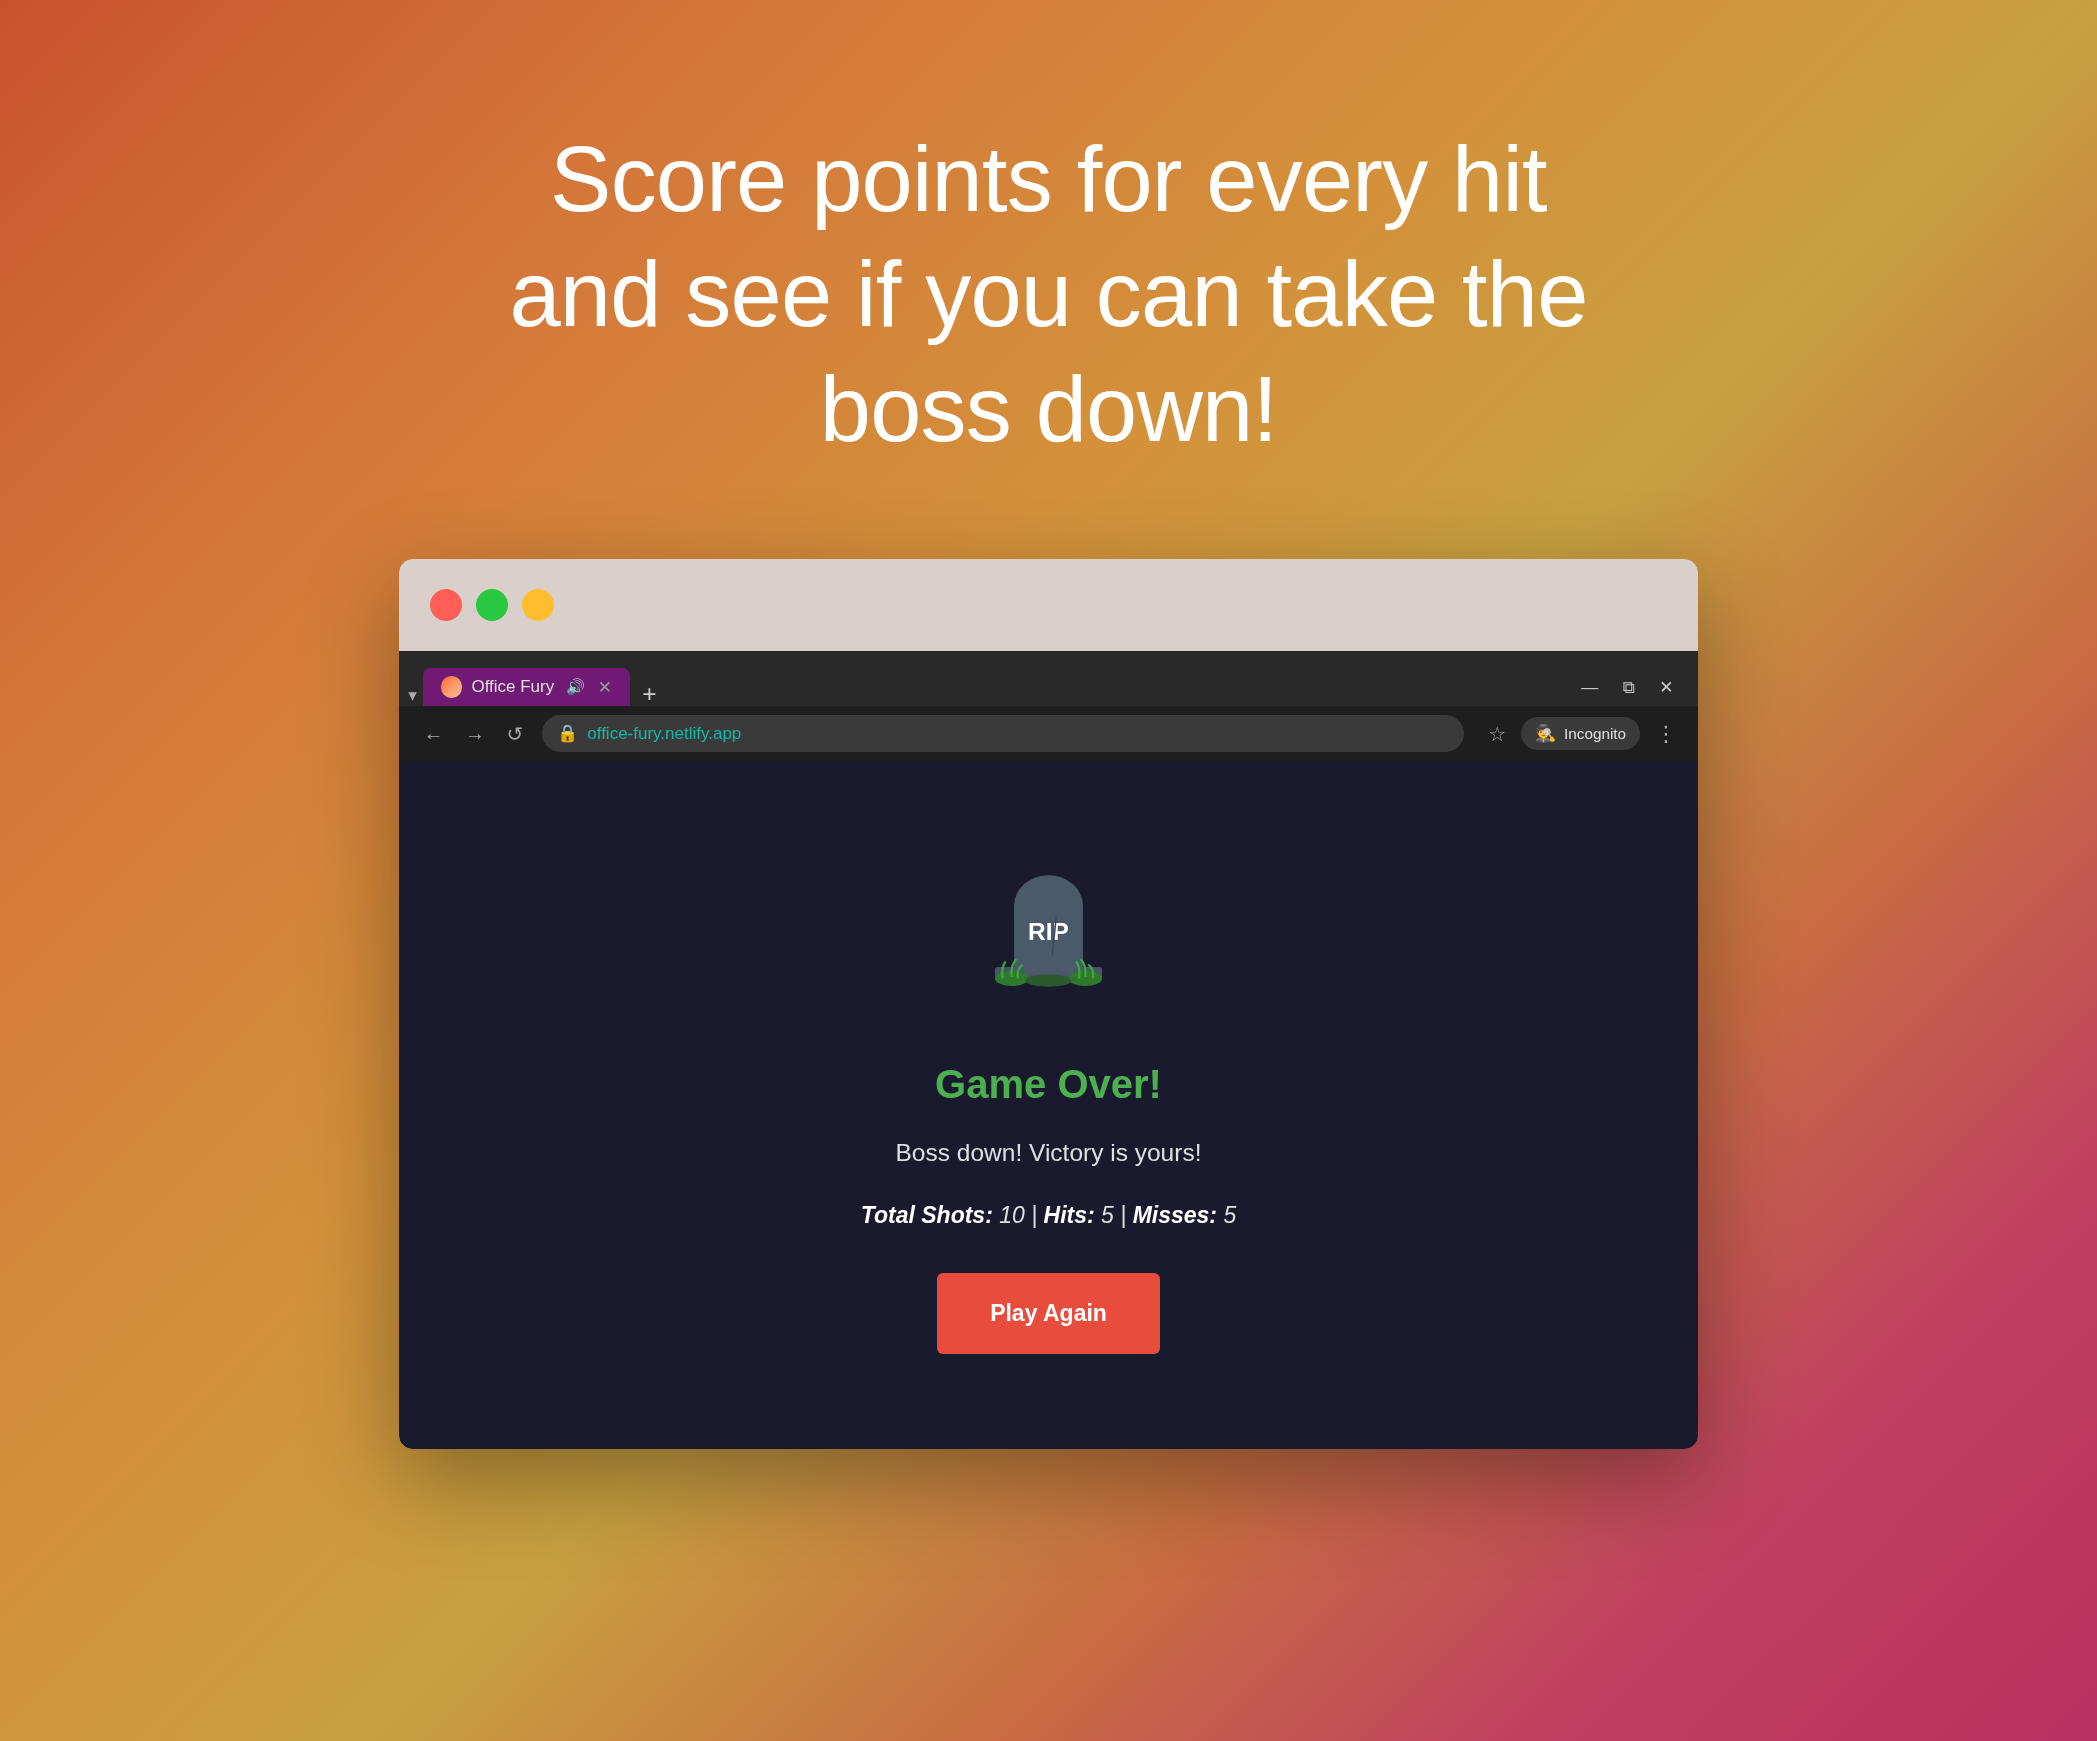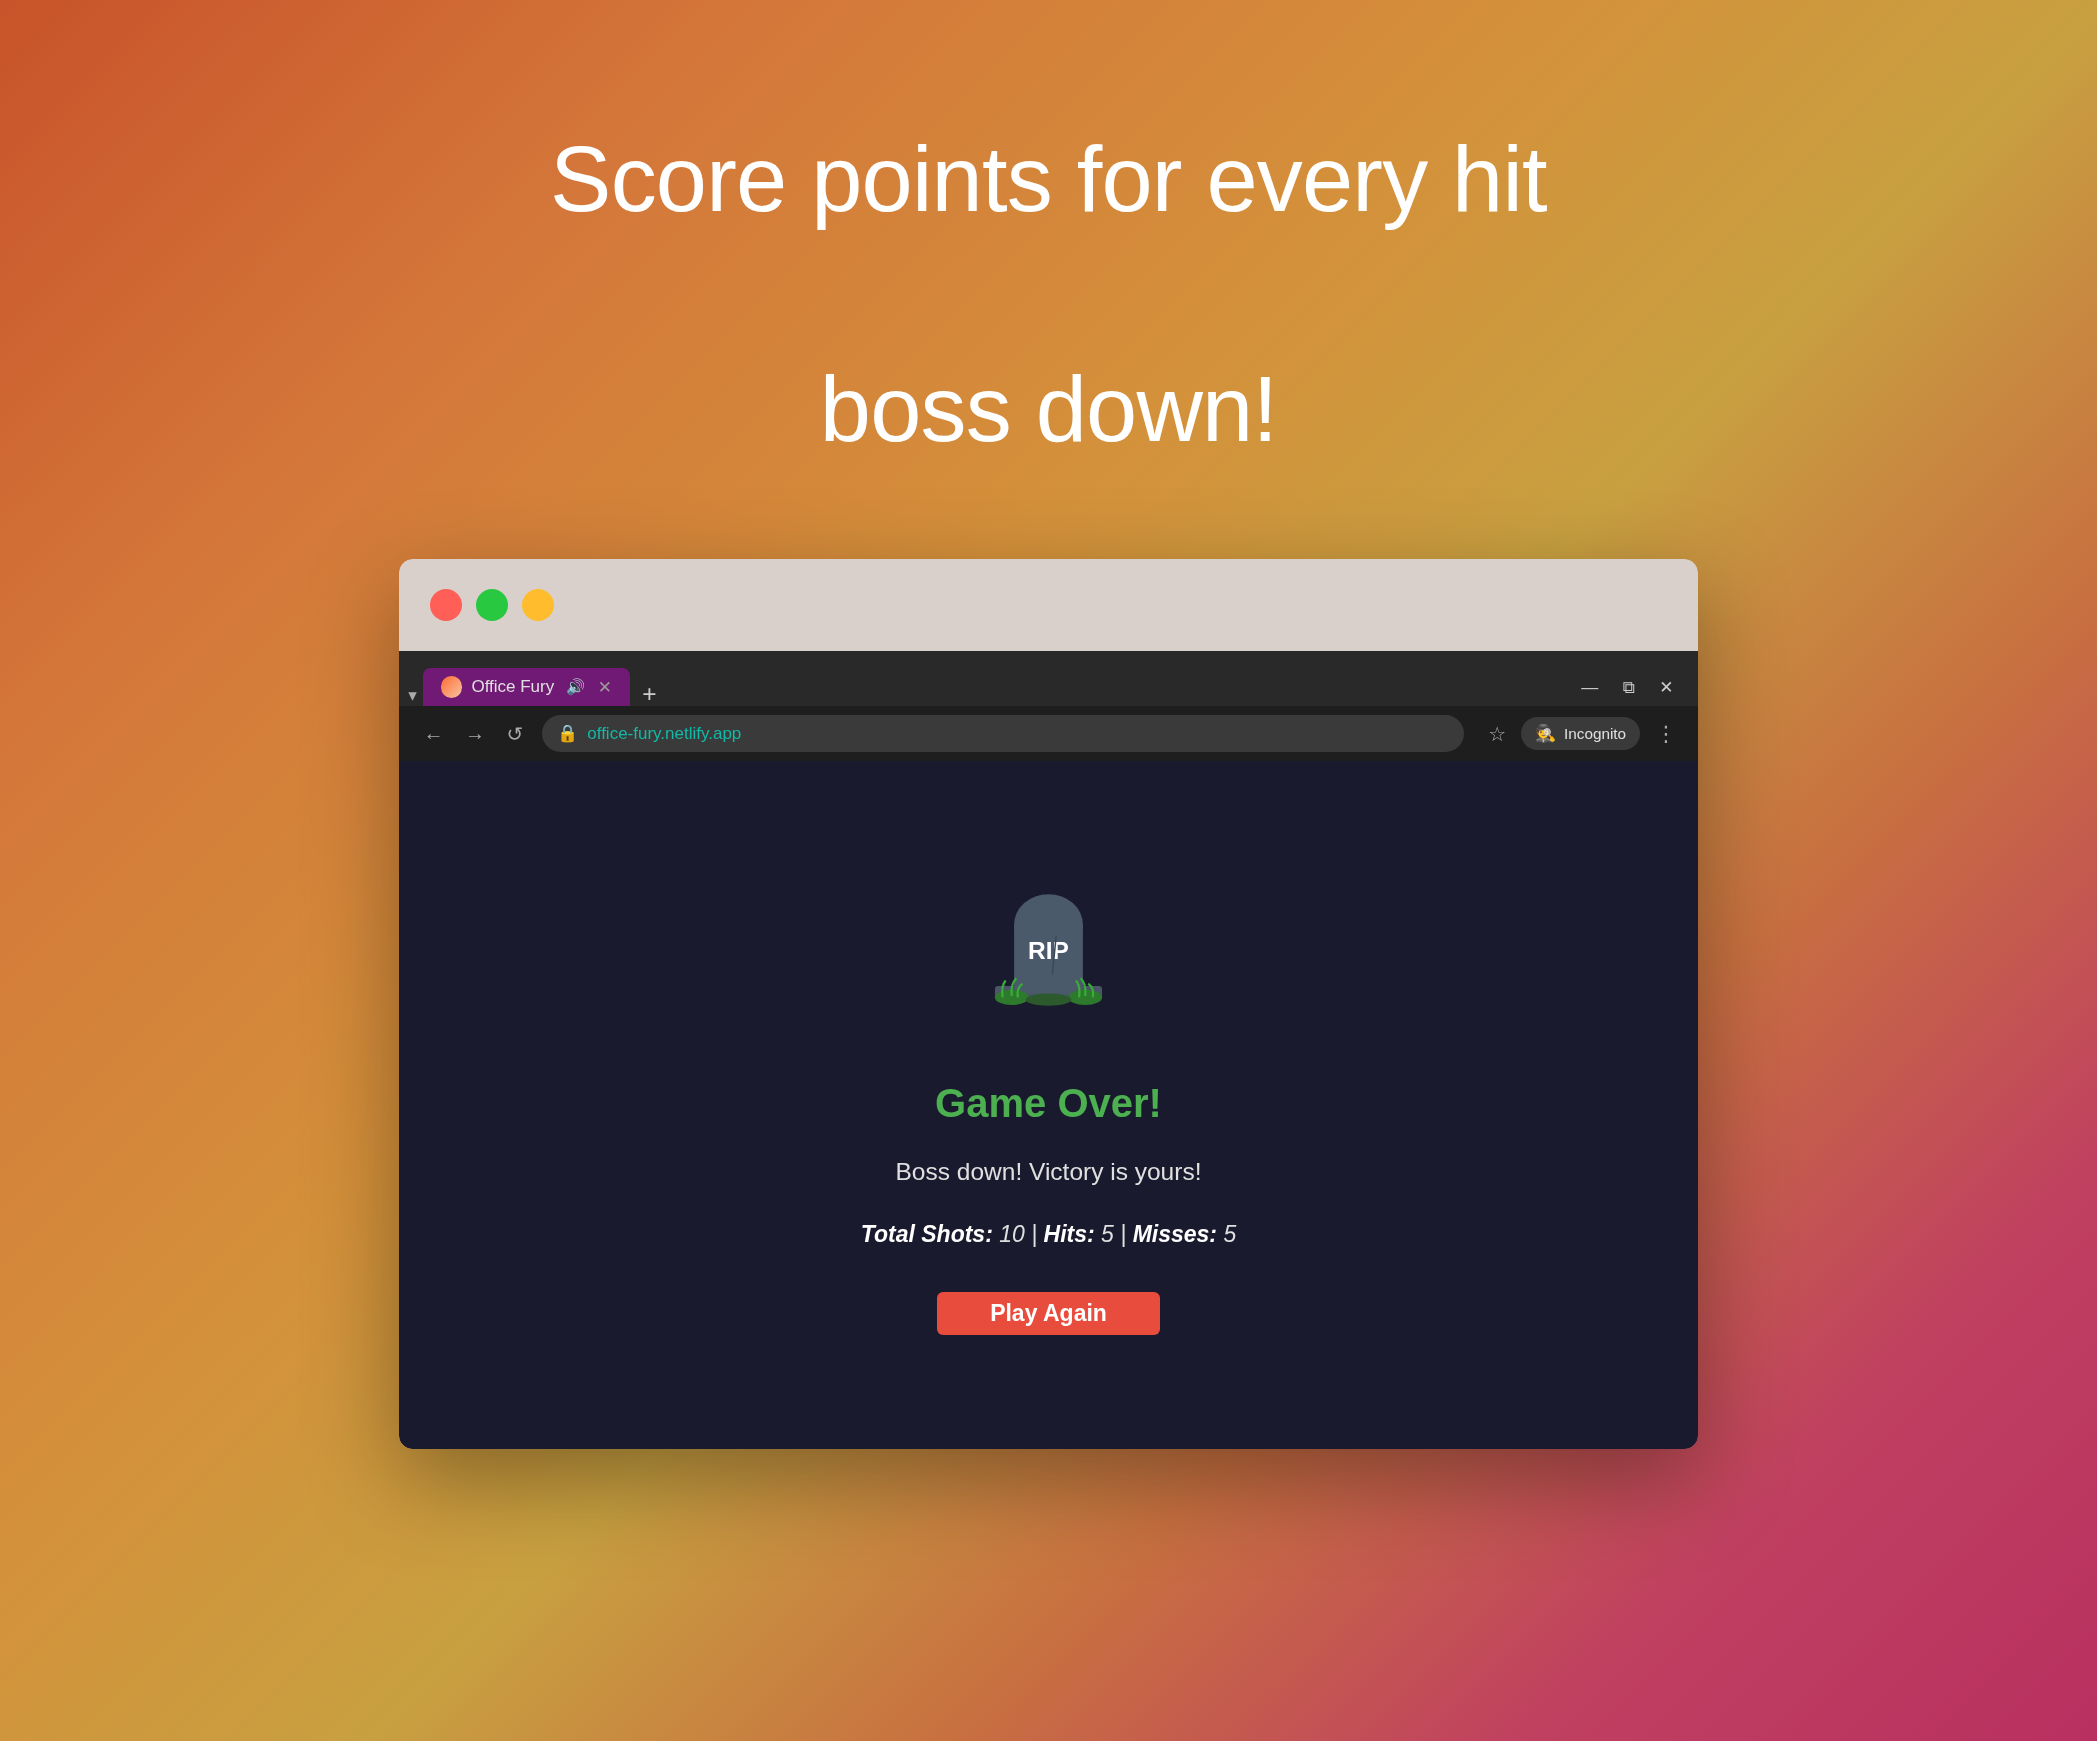--- a/index.html
+++ b/index.html
@@ -250,32 +250,32 @@
     .game-stats strong {
       font-weight: 700;
       color: #ffffff;
     }
 
     .play-again-btn {
       background: #e74c3c;
       color: #ffffff;
       font-size: 23px;
       font-weight: 600;
-      padding: 8px 53px;
+      padding: 27px 53px;
       border-radius: 6.1px;
       border: none;
       cursor: pointer;
     }
   </style>
 </head>
 <body>
 
 <div class="tagline">
   <span>Score points for every hit</span><br>
-  <br>
+  <span>and see if you can take the</span><br>
   <span>boss down!</span>
 </div>
 
 <div class="browser-window">
 
   <div class="title-bar">
     <div class="traffic-lights">
       <div class="traffic-light close"></div>
       <div class="traffic-light minimize"></div>
       <div class="traffic-light maximize"></div>

